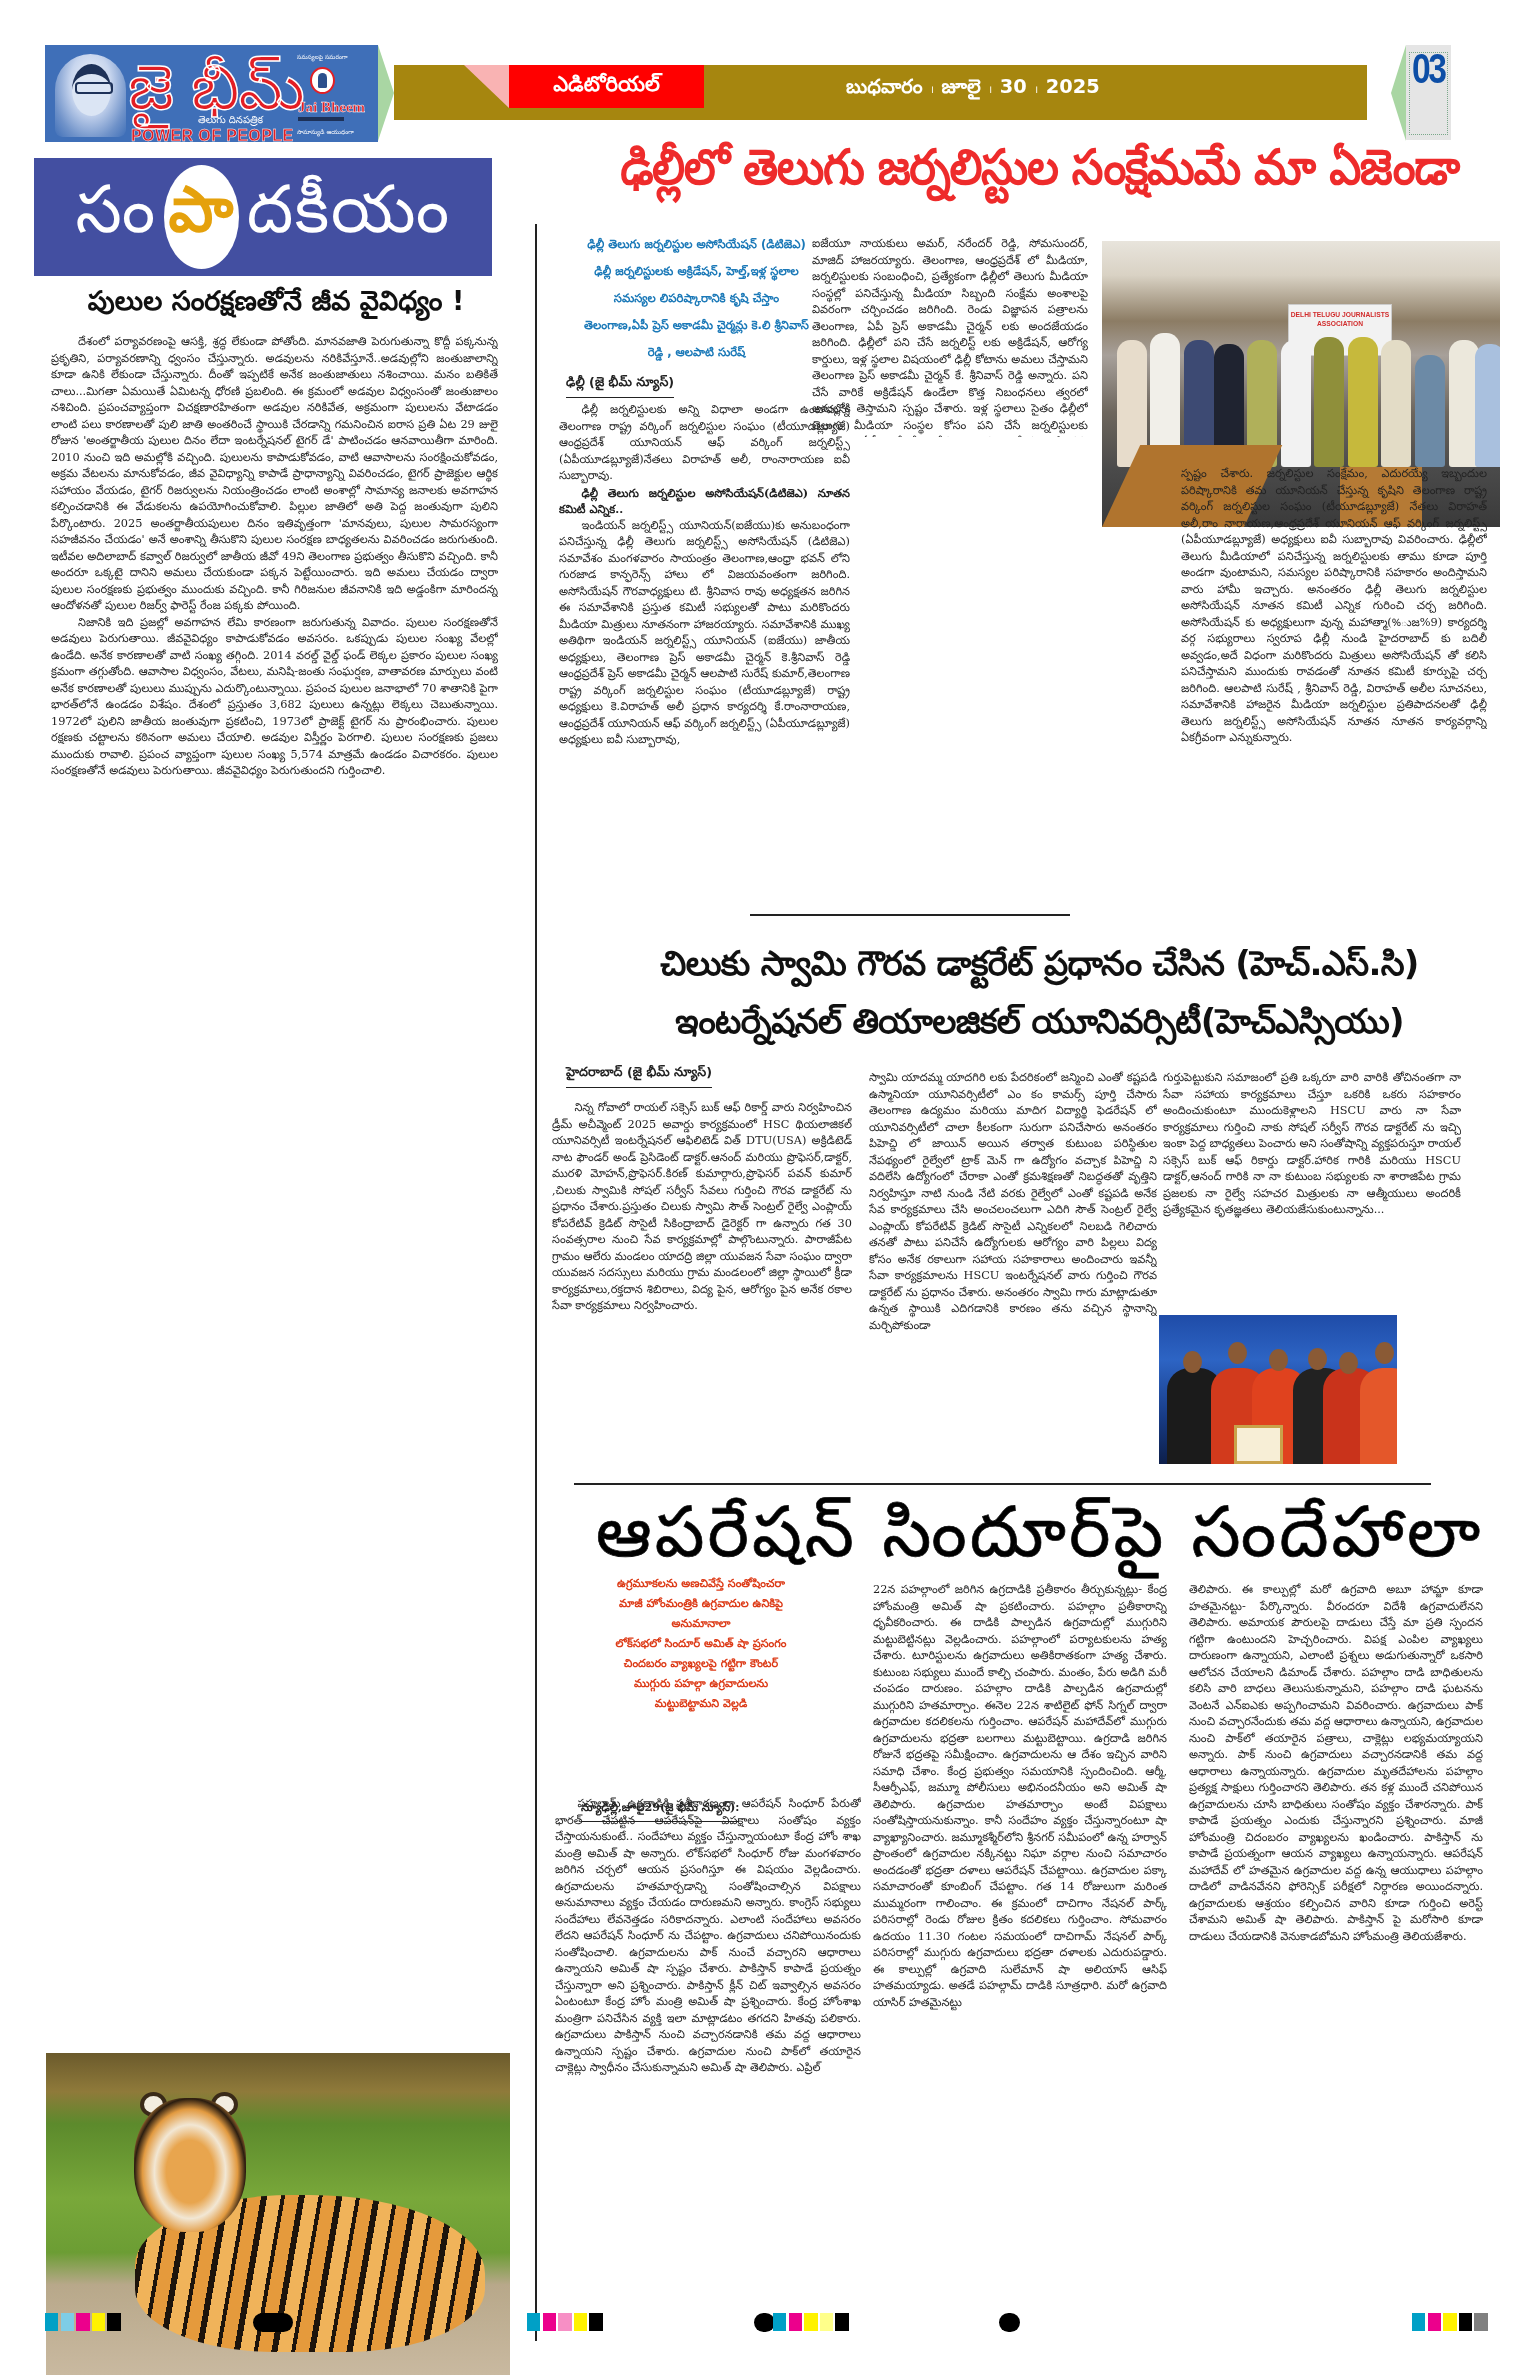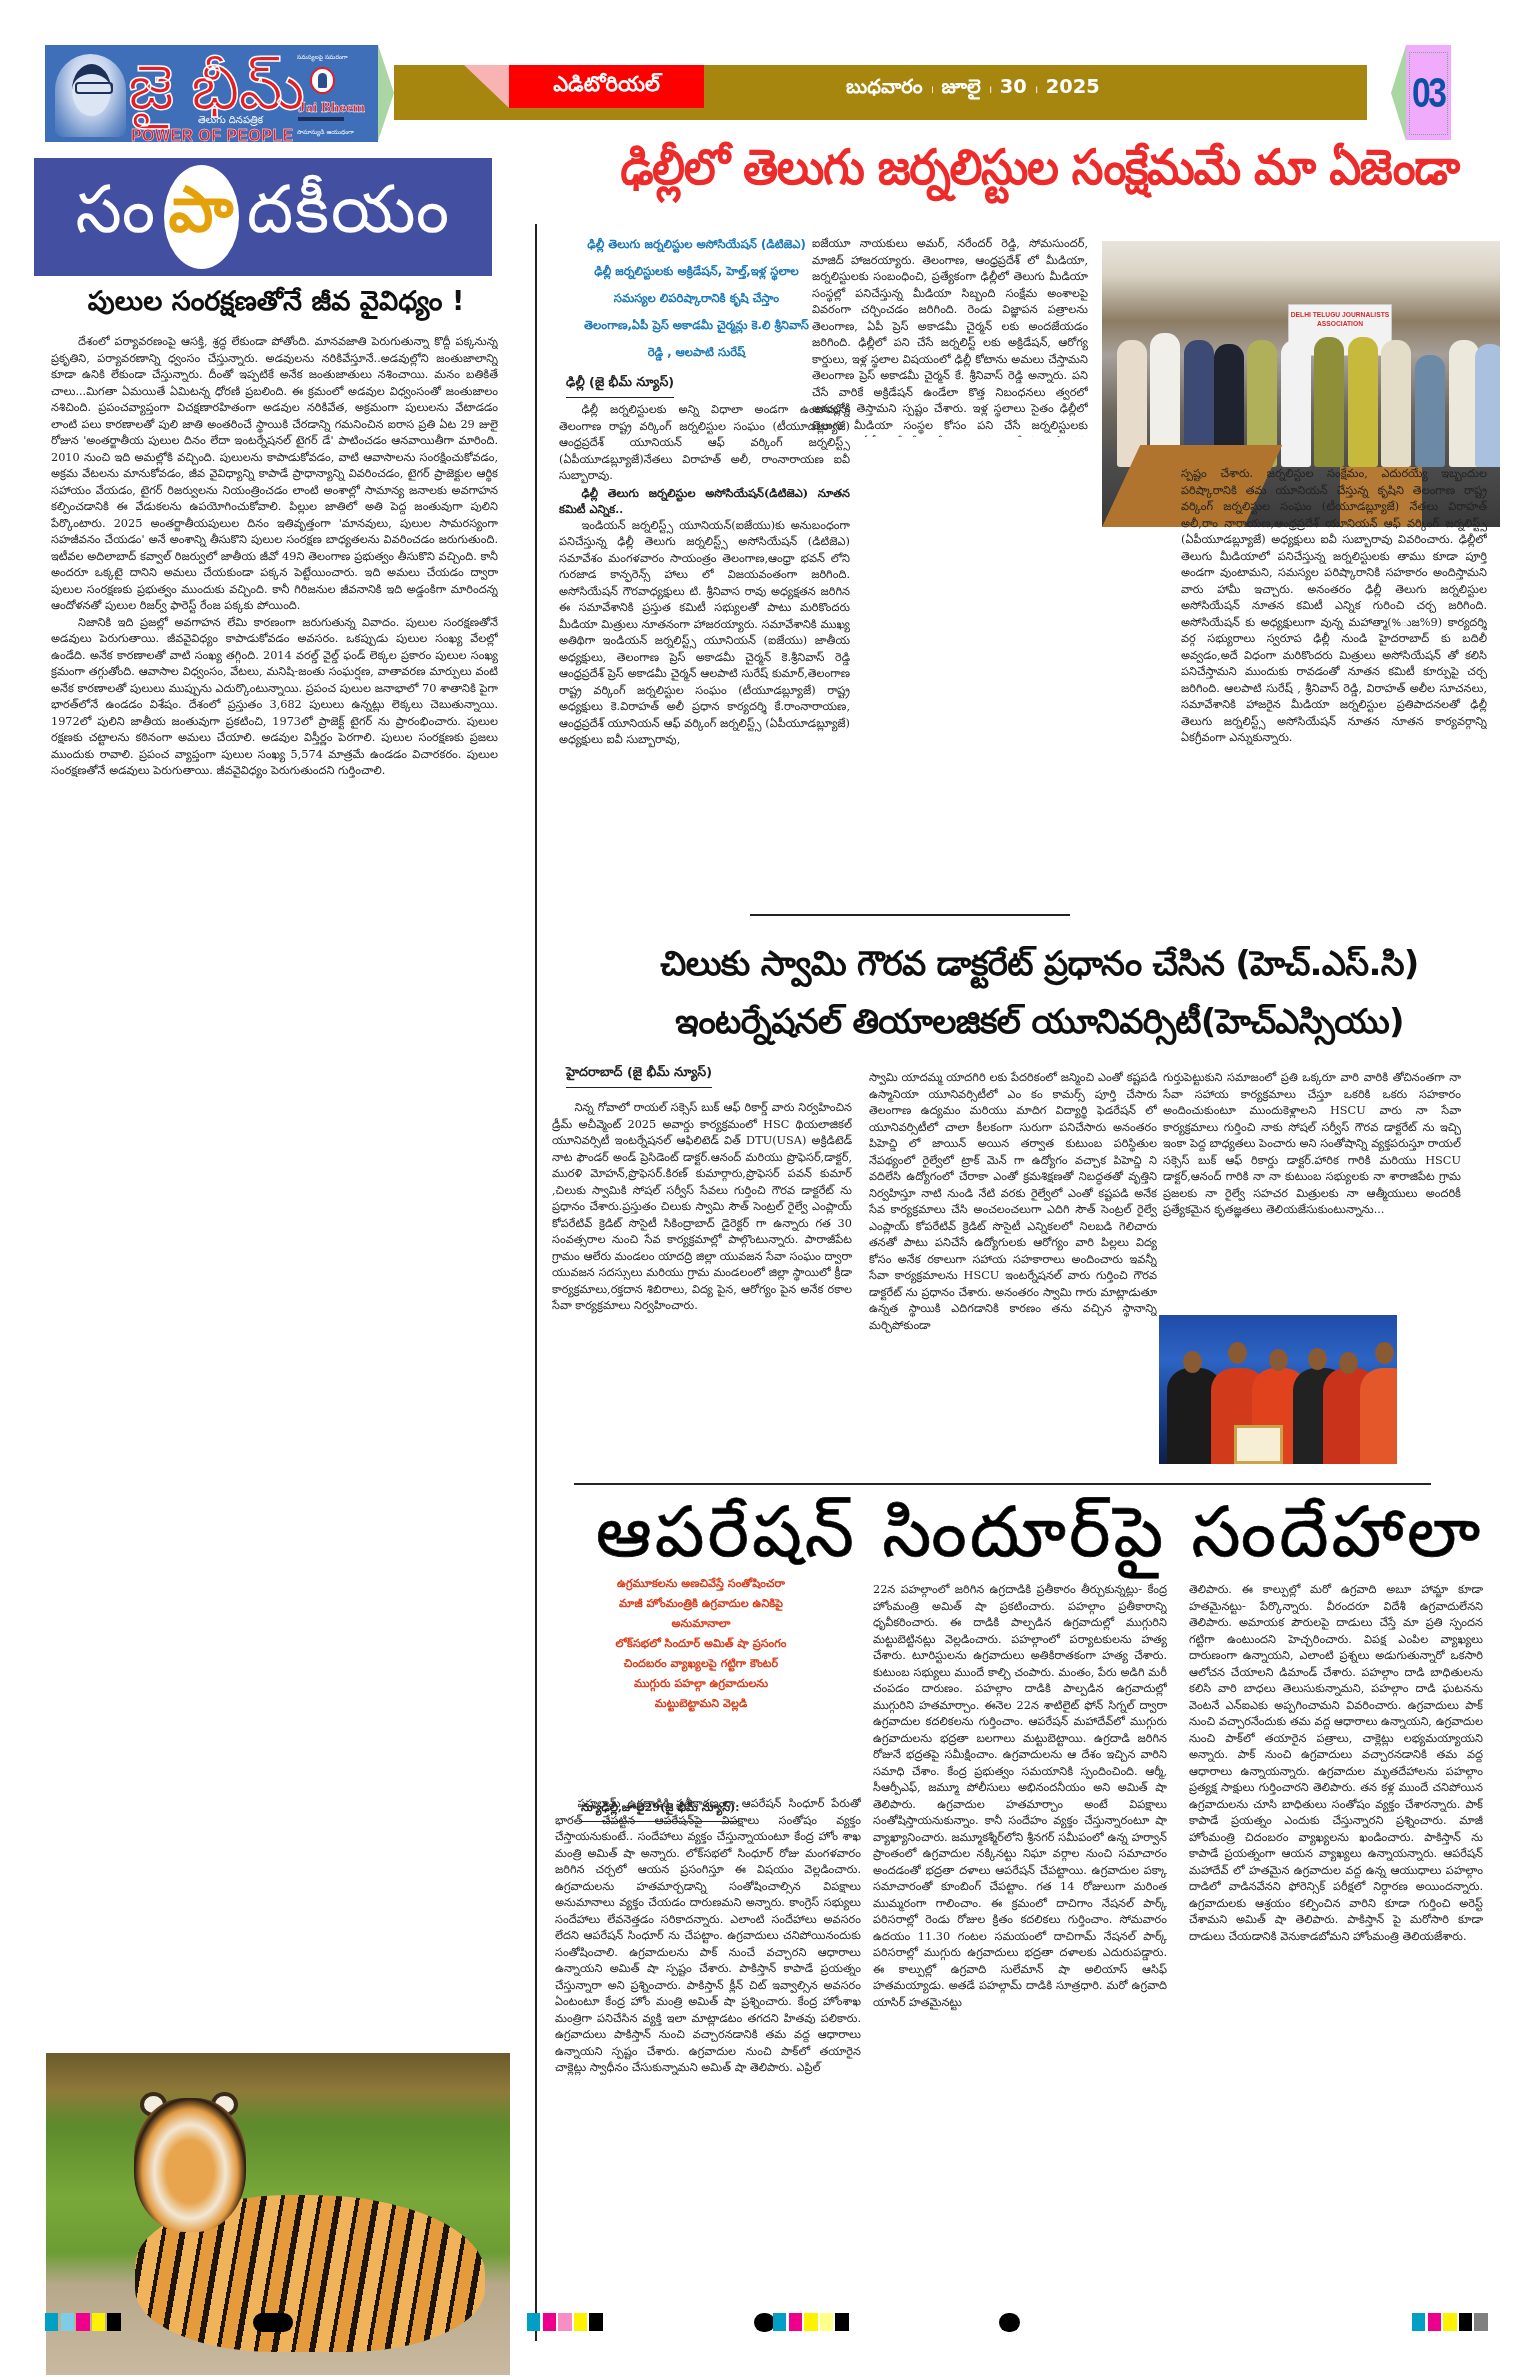--- a/index.html
+++ b/index.html
@@ -25,21 +25,21 @@
   .logo-tv { position: absolute; left: 253px; top: 72px; width: 46px; height: 3.7px; background:#1d3158; }
   .logo-wedge { position: absolute; left: 378px; top: 45px; width: 0; height: 0; border-top: 48px solid transparent; border-bottom: 48px solid transparent; border-left: 16.4px solid #a9d6a3; }
 
   .band { position: absolute; left: 394px; top: 65px; width: 973px; height: 55px; background: #a6860f; }
   .band-pink { position: absolute; left: 464px; top: 65px; width: 0; height: 0; border-top: 43px solid #f9b3b3; border-left: 45px solid transparent; }
   .editorial-tab { position: absolute; left: 509px; top: 65px; width: 195px; height: 43px; background: #ff0000; color: #fff;
      font-family: "DejaVu Sans", sans-serif; font-weight: bold; font-size: 21px; display: flex; align-items: center; justify-content: center; }
   .dateline { position: absolute; left: 820px; top: 75px; color: #fff; font-family: "DejaVu Sans", sans-serif; font-weight: bold; font-size: 19.4px; display: flex; gap: 7.5px; align-items: baseline; margin-left: 26px; }
   .dateline .sep { font-size: 10.4px; font-weight: normal; }
   .page-wedge { position: absolute; left: 1391px; top: 45px; width: 0; height: 0; border-top: 48px solid transparent; border-bottom: 48px solid transparent; border-right: 15px solid #a9d6a3; }
-  .page-num-box { position: absolute; left: 1406px; top: 45px; width: 45px; height: 95px; background: #f0abfc; display: flex; align-items: center; justify-content: center; }
+  .page-num-box { position: absolute; left: 1406px; top: 45px; width: 45px; height: 95px; background: #e5e5e5; display: flex; align-items: flex-start; justify-content: center; }
   .page-num-box::before { content: ""; position: absolute; inset: 6.7px 3px 5.2px 3px; border: 0.7px dotted #7aa88a; }
   .page-num { font-family: "Liberation Sans", sans-serif; font-weight: bold; font-size: 42px; color: #0d4ea6; letter-spacing: -3px; transform: scaleX(0.8); }
 
   
   .sampadakeeyam { position: absolute; left: 34px; top: 158px; width: 458px; height: 118px; background: #434fa1; display: flex; align-items: center; justify-content: center; }
   .samp-text { font-family: "DejaVu Sans", sans-serif; font-size: 66px; color: #fff; display: flex; align-items: center; letter-spacing: 1.5px; }
   .samp-oval { width: 75px; height: 104px; border-radius: 50%; background: #fff; color: #e5a10c; display: inline-flex; align-items: center; justify-content: center; font-weight: bold; margin: 0 7.5px; font-size: 63px; }
   .ed-headline { position: absolute; left: 45px; top: 285px; width: 462px; text-align: center; font-family: "DejaVu Sans", sans-serif; font-weight: bold; font-size: 27px; color: #111; }
   .ed-body { position: absolute; left: 51px; top: 334px; width: 447px; height: 1671px; font-size: 11.3px; line-height: 16.5px; text-align: justify; overflow: hidden; color: #222; }
   .ed-body p { text-indent: 27px; }

